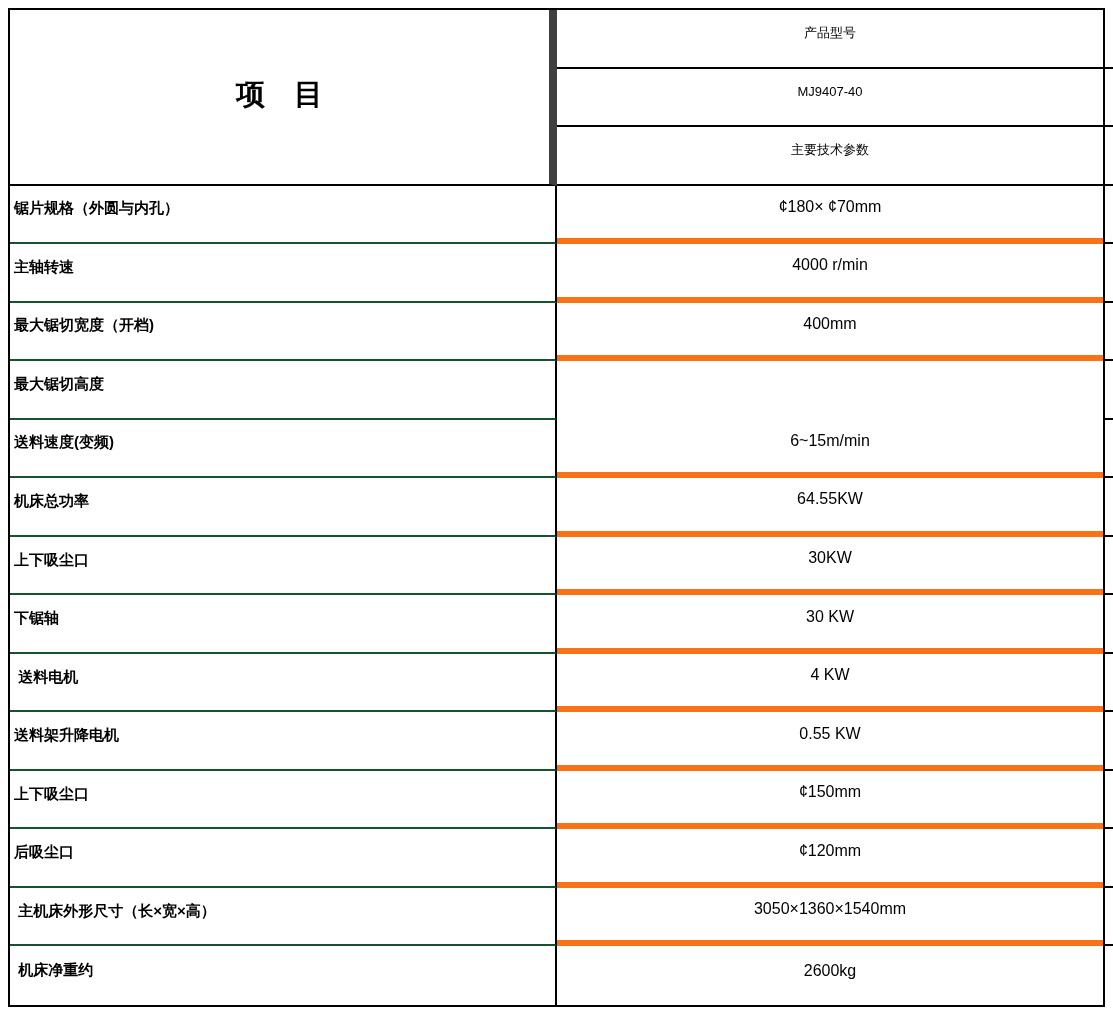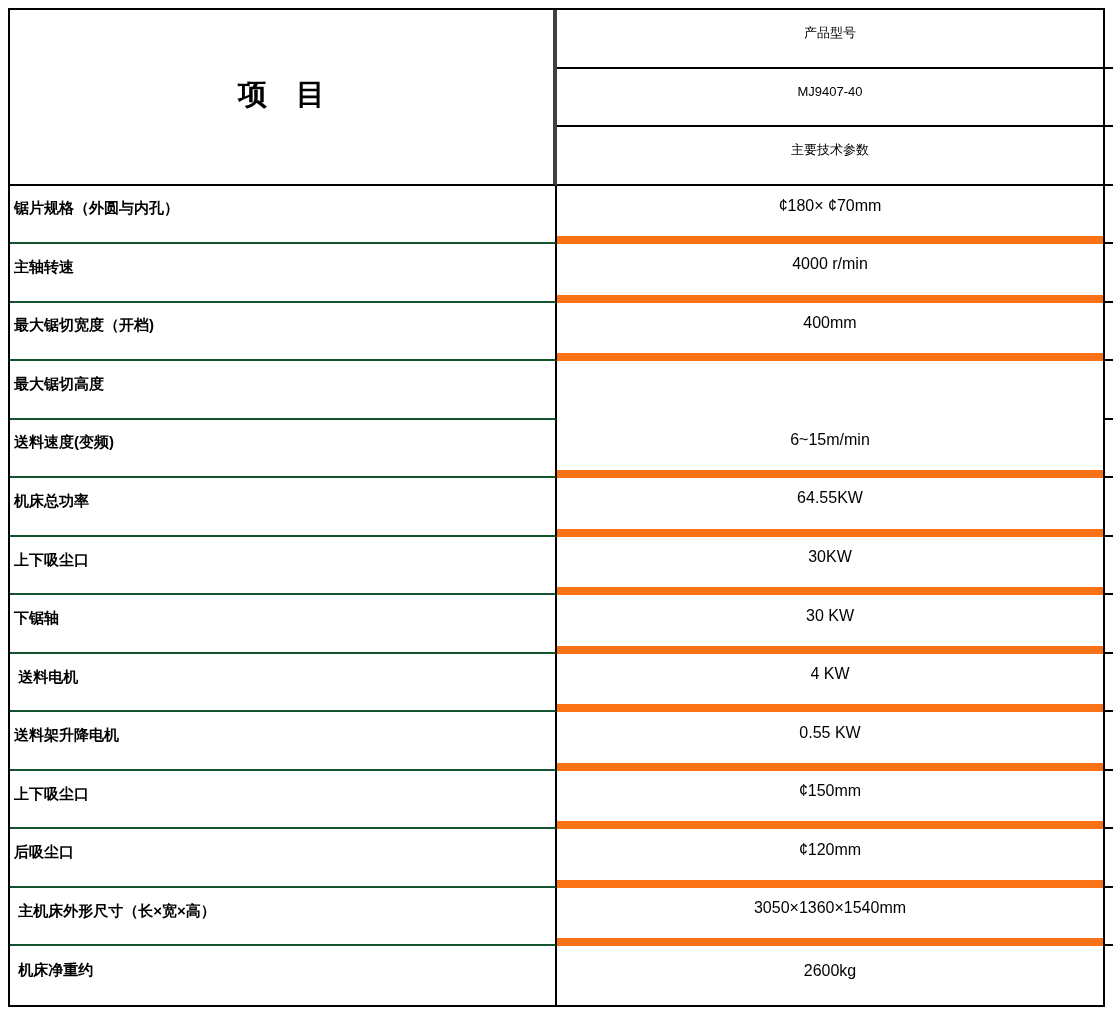--- a/index.html
+++ b/index.html
@@ -36,21 +36,21 @@
     box-sizing: border-box;
     display: flex;
     align-items: center;
     padding-bottom: 10px;
     white-space: pre;
     overflow: hidden;
   }
   .header-cell {
     grid-column: 1;
     grid-row: 1 / span 3;
-    border-right: 4px solid #404040;
+    border-right: 8px solid #404040;
     border-bottom: 2px solid #000000;
     justify-content: center;
     font-size: 29px;
     font-weight: bold;
     padding-bottom: 4px;
   }
   .model-cell {
     grid-column: 2;
     border-bottom: 2px solid #000000;
     justify-content: center;
@@ -62,21 +62,21 @@
     grid-column: 1;
     border-right: 2px solid #000000;
     border-bottom: 2px solid #14532d;
     justify-content: flex-start;
     padding-left: 4px;
     font-size: 15px;
     font-weight: bold;
   }
   .value-cell {
     grid-column: 2;
-    border-bottom: 8px solid #f97316;
+    border-bottom: 6px solid #f97316;
     justify-content: center;
     font-size: 16px;
     font-weight: normal;
   }
   .last-row {
     border-bottom: none;
   }
   .divider-ext {
     position: absolute;
     left: 1105px;

